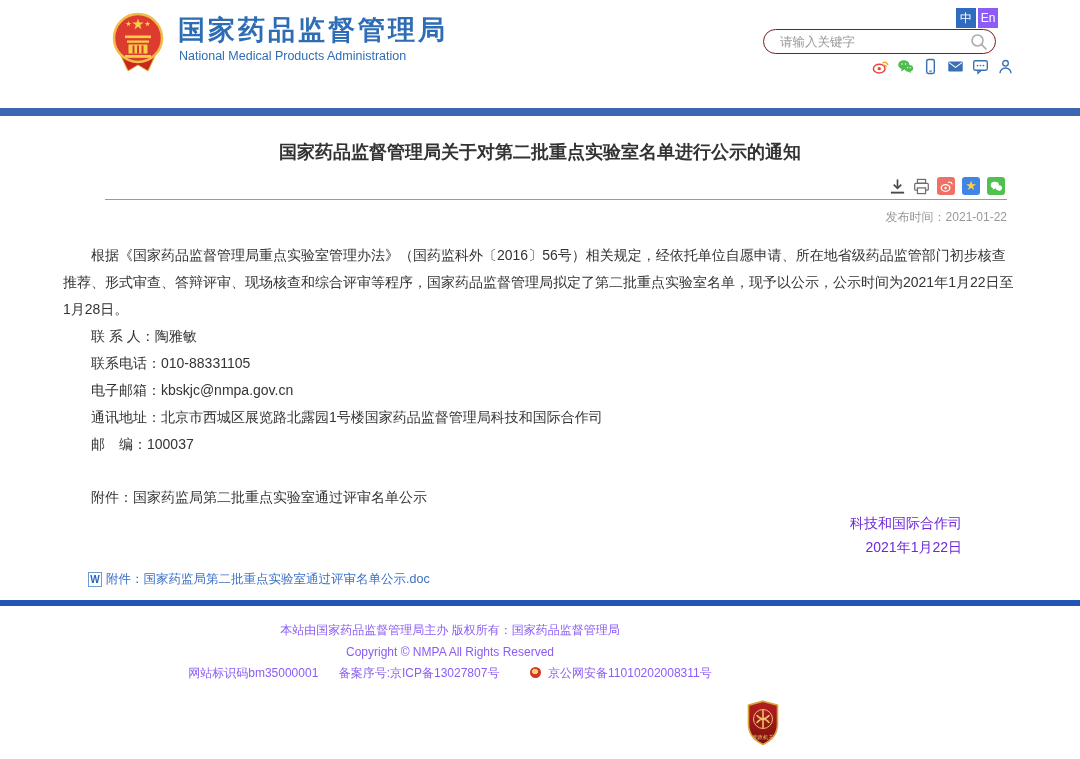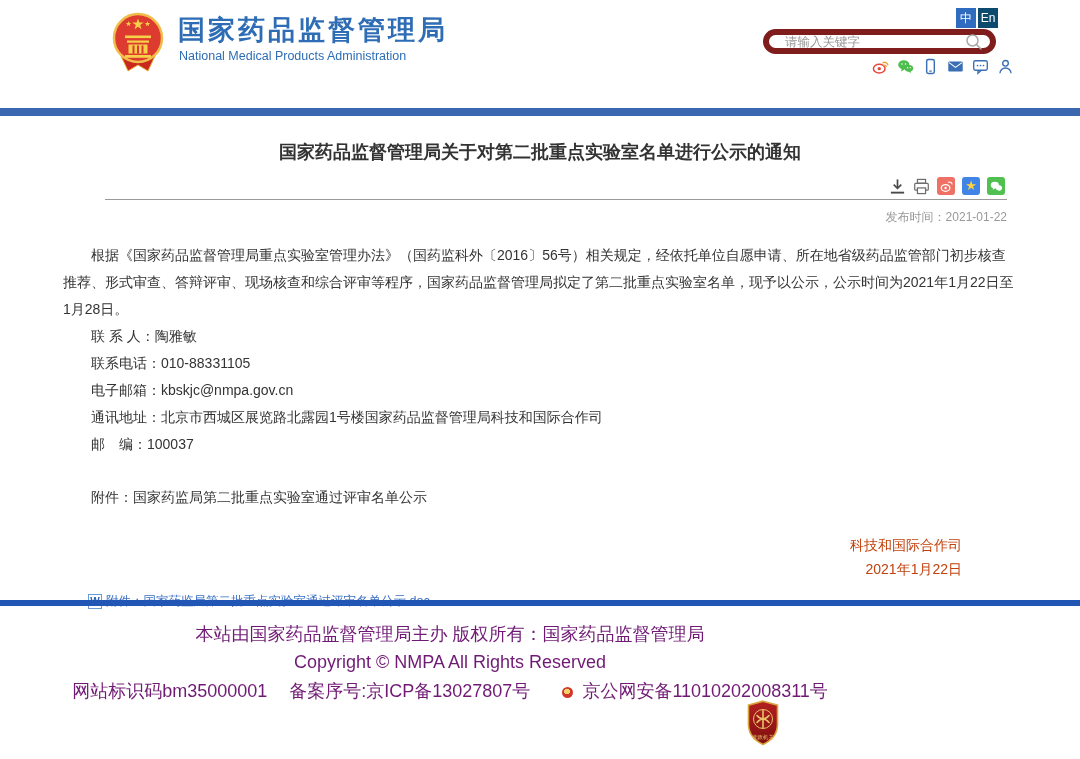--- a/index.html
+++ b/index.html
@@ -20,25 +20,25 @@
   .site-subtitle {
     position:absolute; left:179px; top:49px;
     font-size:12.5px; color:#2e6db5;
   }
   .lang { position:absolute; left:956px; top:8px; display:flex; }
   .lang span {
     width:20px; height:20px; display:flex; align-items:center; justify-content:center;
     font-size:12px; color:#fff; cursor:pointer;
   }
   .lang .zh { background:#2f6cc0; }
-  .lang .en { background:#0c4a6e; margin-left:2px; }
+  .lang .en { background:#8b5cf6; margin-left:2px; }
 
   .search {
     position:absolute; left:763px; top:29px; width:233px; height:25px;
-    border:6px solid #7f1d1d; border-radius:13px; background:#fff;
+    border:1px solid #7f1d1d; border-radius:13px; background:#fff;
     display:flex; align-items:center;
   }
   .search input {
     border:none; outline:none; background:transparent;
     flex:1; padding:0 4px 0 16px; font-size:12.5px; color:#555;
     font-family:inherit;
   }
   .search input::placeholder { color:#999; }
   .search .mag { width:20px; height:20px; margin-right:6px; cursor:pointer; }
 
@@ -67,40 +67,40 @@
   .share-wechat{ background:#50c050; }
 
   .rule { border:none; border-top:1px solid #9a9a9a; margin:4px 10px 0 42px; }
   .pub-date { text-align:right; padding-right:10px; margin-top:9px; font-size:12px; color:#999; }
 
   .body-text { margin-top:16px; font-size:14px; color:#333; line-height:27px; }
   .body-text p { margin:0; text-indent:2em; }
   .attach-line { margin-top:26px !important; }
 
   .signature {
-    margin-top:22px; text-align:right; padding-right:55px;
-    font-size:14px; color:#c2410c; line-height:24px;
+    text-align:right; padding-right:55px;
+    font-size:14px; color:#6d28d9; line-height:24px;
   }
   .signature p { margin:0; }
 
   .attachment-link {
     display:inline-flex; align-items:center; margin:12px 0 0 25px;
     font-size:12.5px; color:#3b6fc4; text-decoration:none; cursor:pointer;
   }
   .doc-icon {
     width:14px; height:15px; margin-right:4px; flex:0 0 auto;
     border:1px solid #6a9bd8; background:#fff; color:#2a62b9;
     font-size:10px; font-weight:bold; text-align:center; line-height:14px;
   }
 
   
   .bottom-bar { position:absolute; top:600px; left:0; width:1080px; height:6px; background:#2156b4; }
   footer {
     position:absolute; top:622px; left:0; width:900px;
-    text-align:center; font-size:18px; color:#701a75;
+    text-align:center; font-size:12px; color:#8b5cf6;
   }
   footer p { margin:0 0 6px; }
   footer .seg { margin:0 17px; }
   .beian-icon {
     display:inline-block; width:11px; height:11px; border-radius:50%;
     background:radial-gradient(circle at 45% 40%, #f7d26a 0 32%, #d2372b 33% 100%);
     vertical-align:-1px; margin:0 4px 0 10px;
   }
   .gov-badge { position:absolute; left:746px; top:700px; width:34px; height:46px; cursor:pointer; }
 </style>

